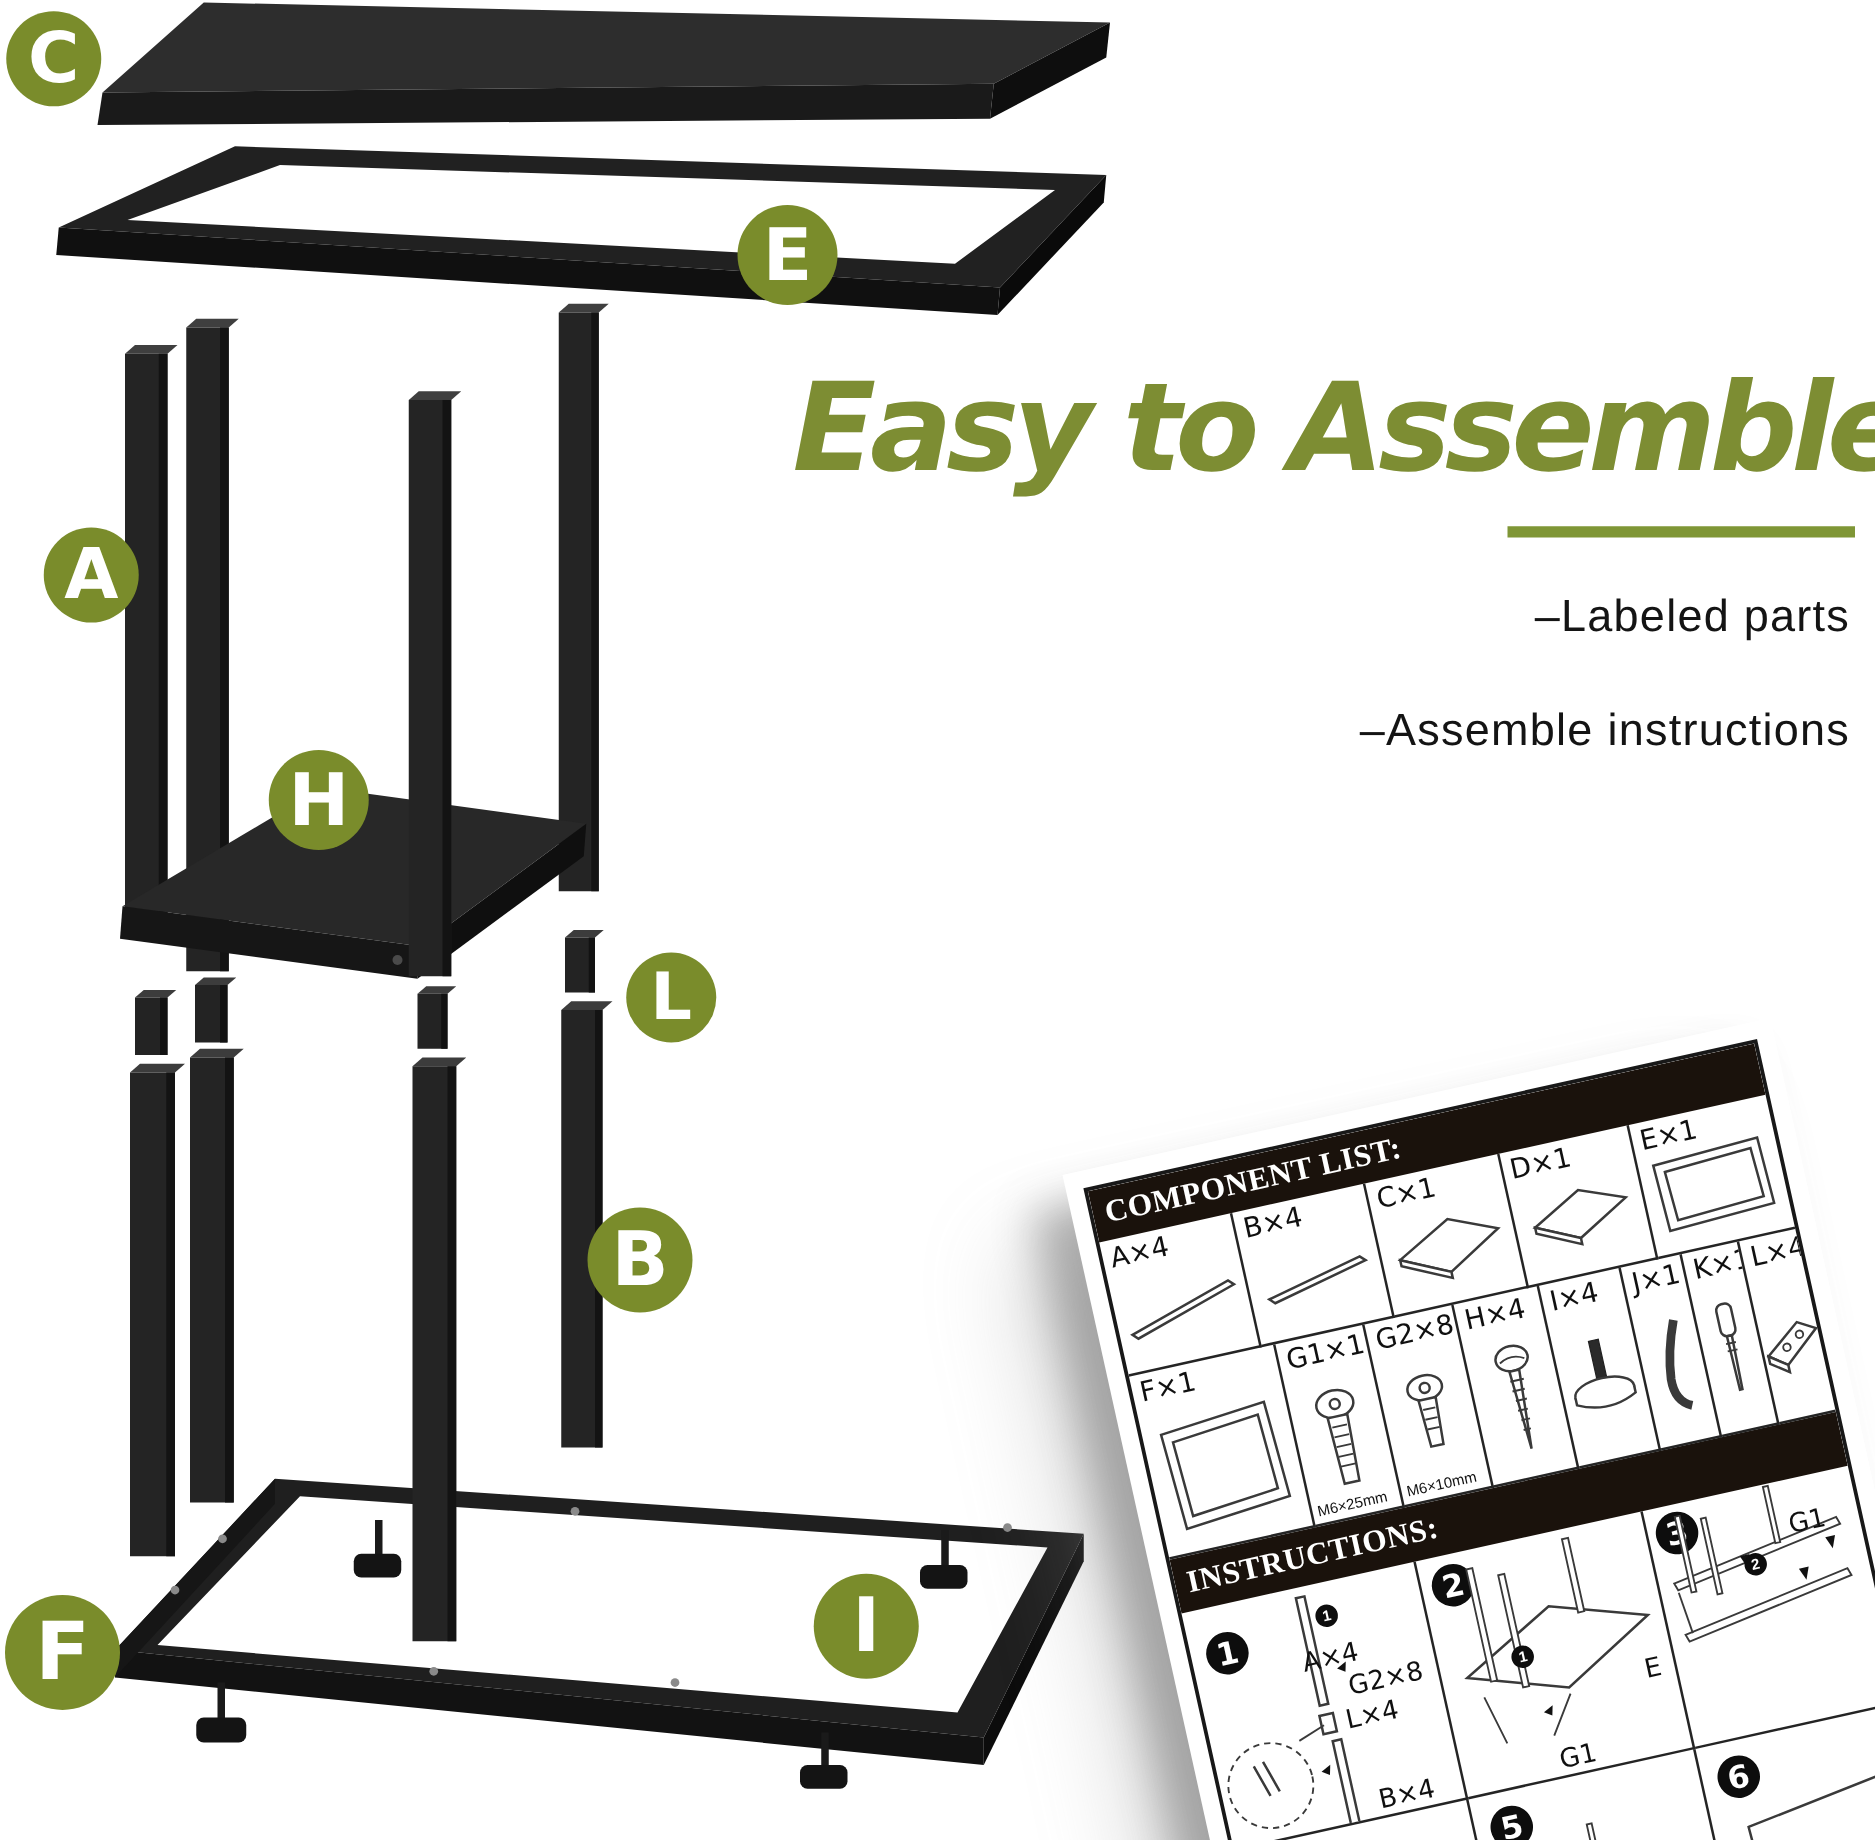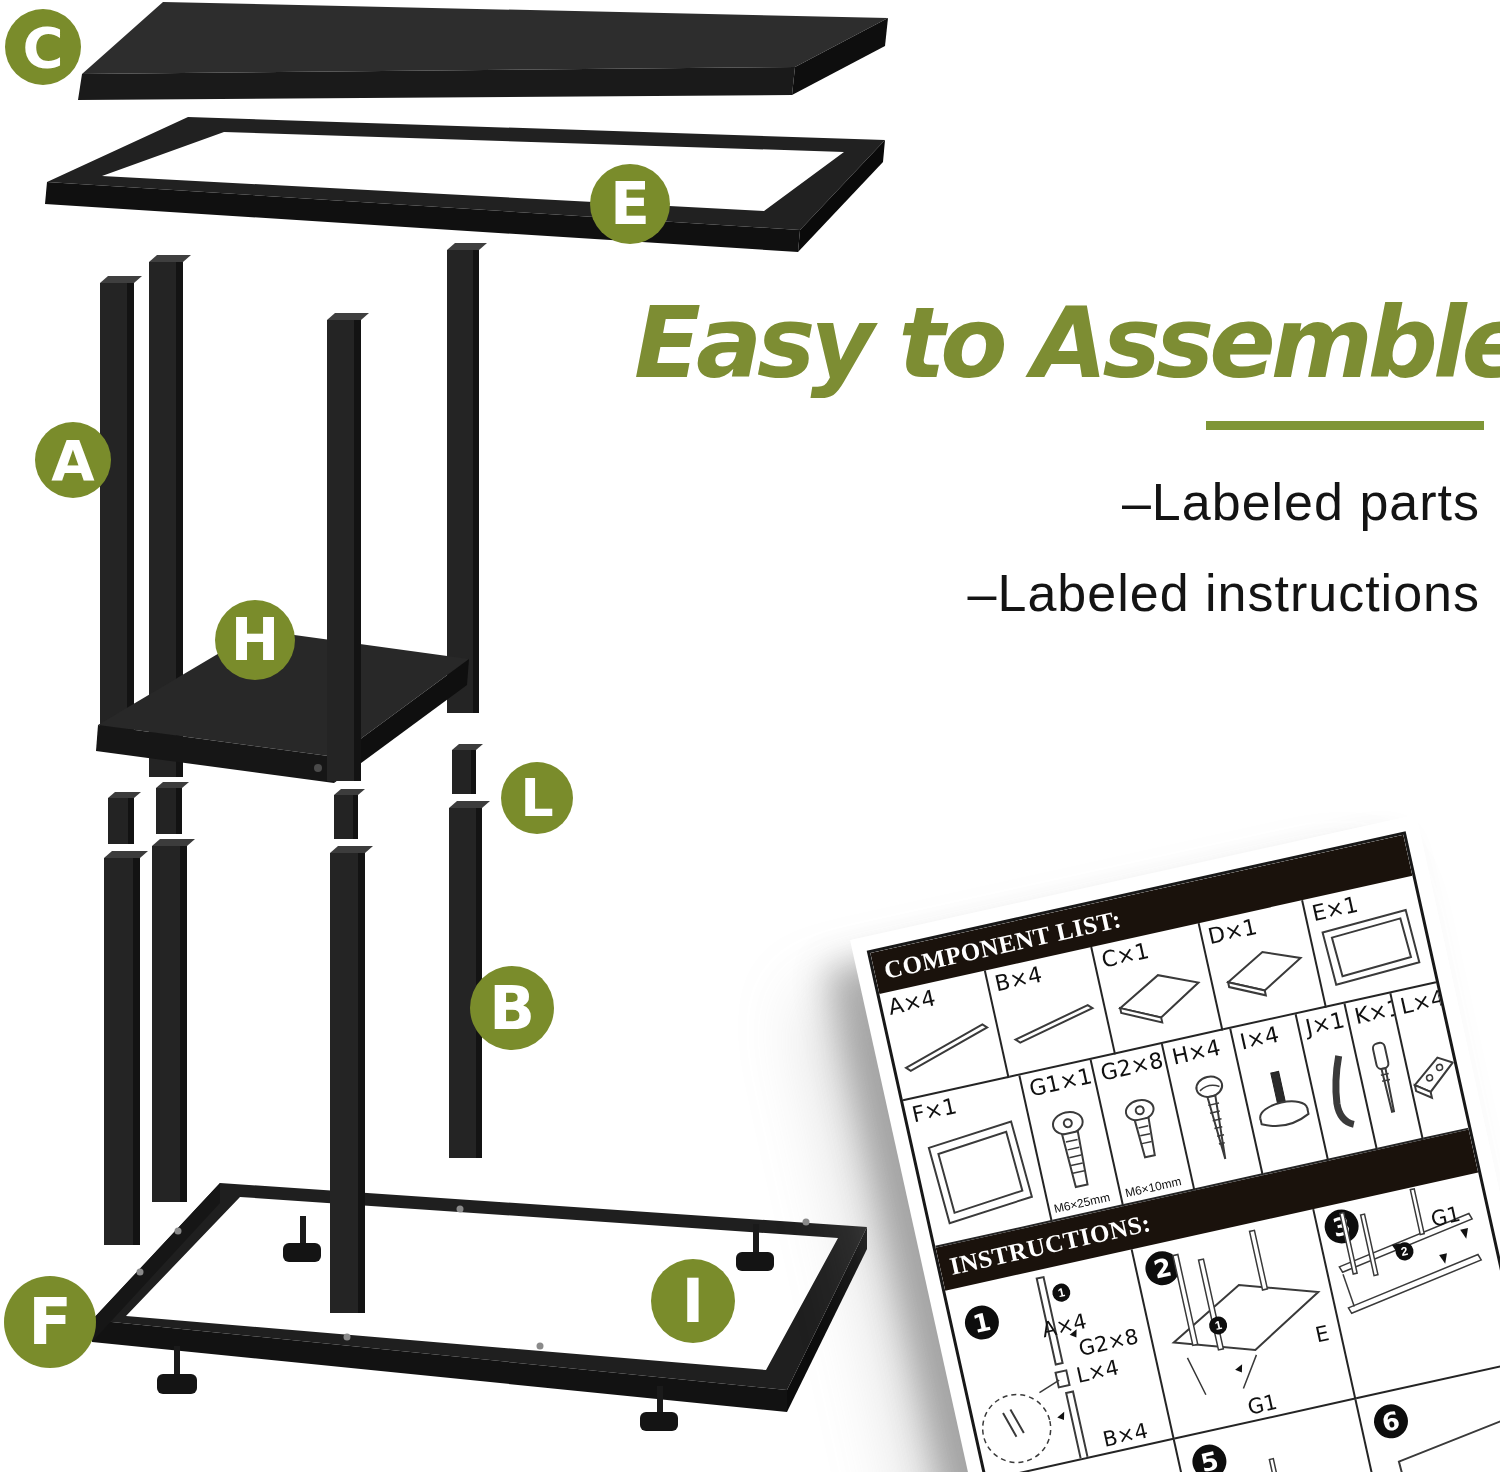--- a/index.html
+++ b/index.html
@@ -6,21 +6,21 @@
   .canvas{position:relative;width:1500px;height:1472px;background:#ffffff;overflow:hidden;
           font-family:"Liberation Sans",sans-serif;}
   svg text{user-select:none;}
 
   
   .headline{position:absolute;left:634px;top:286px;width:870px;white-space:nowrap;
             font-family:"DejaVu Sans",sans-serif;font-style:italic;font-weight:bold;
             font-size:98px;letter-spacing:-5px;color:#7d8d33;margin:0;}
   .underline{position:absolute;left:1206px;top:421px;width:278px;height:9px;background:#7f9636;}
   .bullet{position:absolute;right:20px;color:#141414;
-          font-size:52px;letter-spacing:1px;}
+          font-size:36px;letter-spacing:1px;}
   .bullet1{top:472px;}
   .bullet2{top:563px;}
 
   
   .paper{position:absolute;left:850px;top:940px;width:580px;height:1160px;background:#ffffff;
          transform:rotate(-12.5deg);transform-origin:top left;
          box-shadow:-30px 24px 34px rgba(90,90,90,.45), -60px 50px 70px rgba(140,140,140,.28);
          padding:14px;box-sizing:border-box;}
   .paper-inner{width:100%;height:100%;border:3px solid #181818;box-sizing:border-box;
                display:flex;flex-direction:column;overflow:hidden;}
@@ -212,21 +212,21 @@
       <g>
           <circle cx="693" cy="1301" r="42" fill="#7a8c2b"></circle>
         <text x="693" y="1301" font-size="60" dominant-baseline="central">I</text>
         </g>
     </g>
   </svg>
 
   <h1 class="headline">Easy to Assemble</h1>
   <div class="underline"></div>
   <div class="bullet bullet1">–Labeled parts</div>
-  <div class="bullet bullet2">–Labeled instructions</div>
+  <div class="bullet bullet2">–Assemble instructions</div>
 
   <div class="paper">
     <div class="paper-inner">
 
       <div class="band">COMPONENT LIST:</div>
 
       <div class="comp-row comp-row1">
         <div class="cell" style="width:20%">
           <span class="cell-label">A×4</span>
           <svg class="cell-icon" width="96" height="60" viewBox="0 0 96 60">

